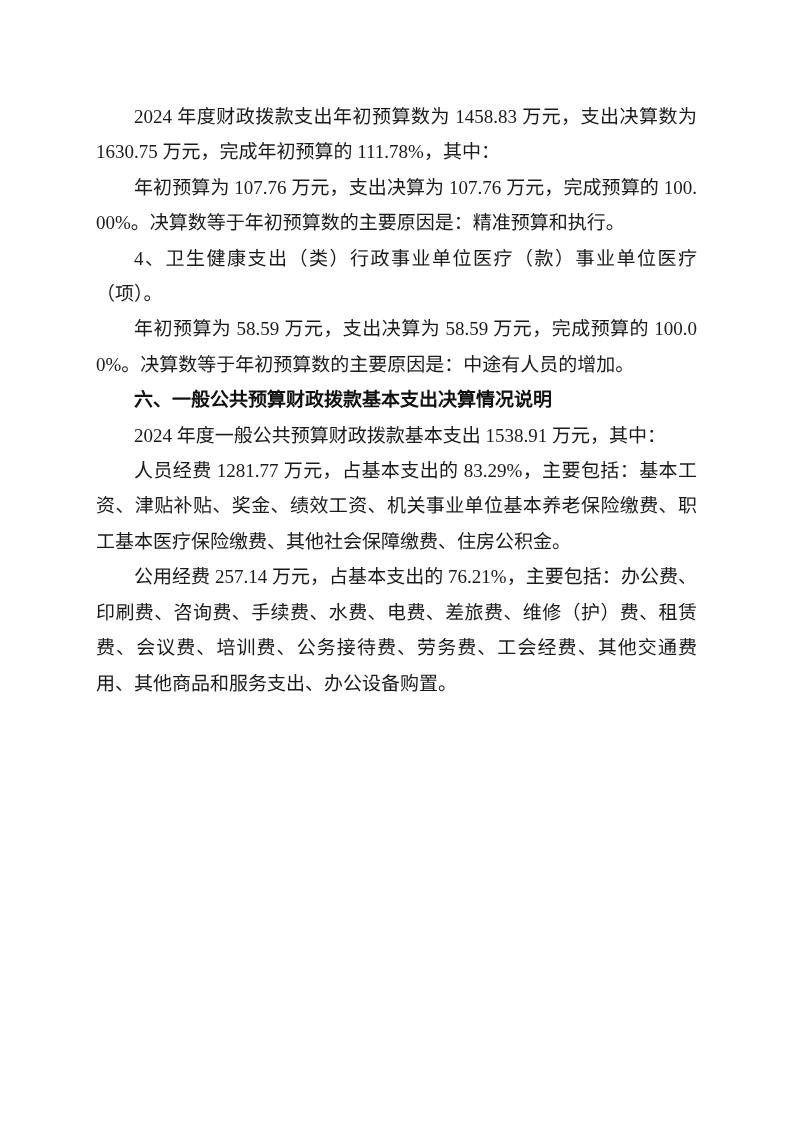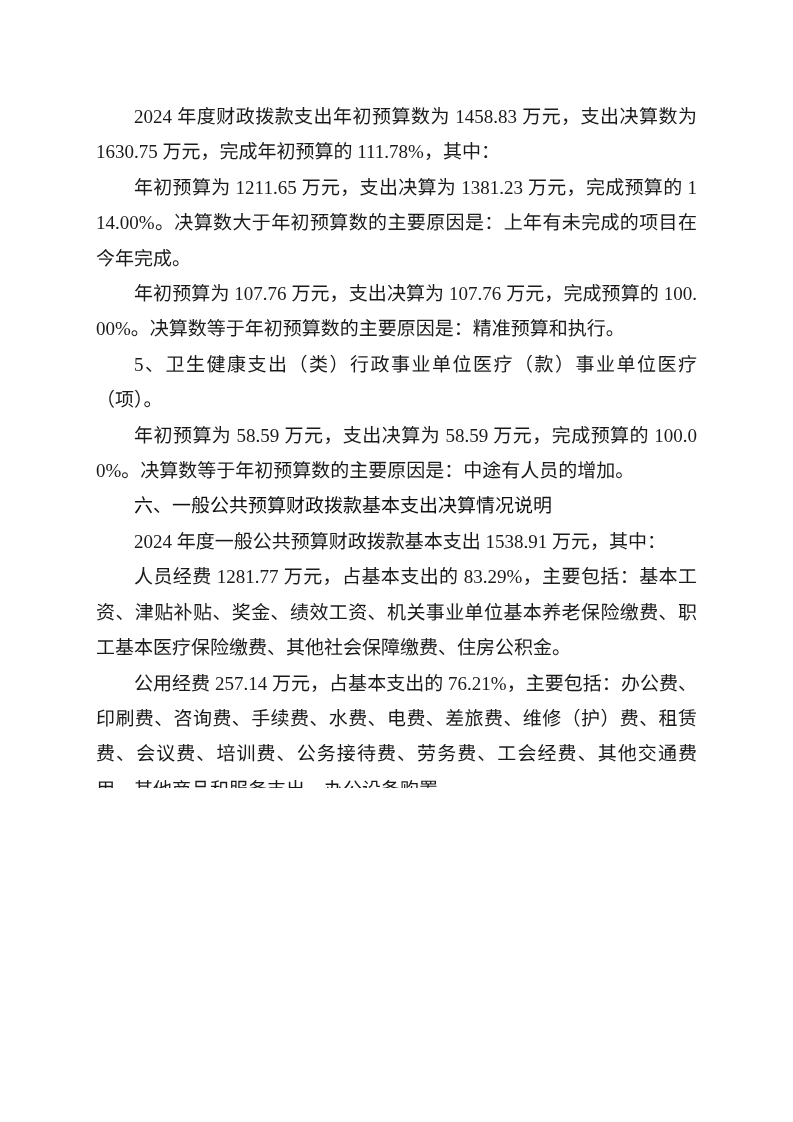--- a/index.html
+++ b/index.html
@@ -27,33 +27,32 @@
     font-size: 19px;
     line-height: 35.4px;
     color: #1a1a1a;
     text-align: justify;
     text-justify: inter-ideograph;
     text-indent: 2em;
     word-break: break-all;
   }
   .para.heading {
     font-family: "Liberation Sans", "DejaVu Sans", sans-serif;
-    font-weight: 400;
+    font-weight: 700;
     color: #111111;
     text-align: left;
   }
 </style>
 </head>
 <body>
 
 <div class="page">
   <div class="doc-body">
     <p class="para">2024 年度财政拨款支出年初预算数为 1458.83 万元，支出决算数为 1630.75 万元，完成年初预算的 111.78%，其中：</p>
-    <p class="para">年初预算为 1211.65 万元，支出决算为 1381.23 万元，完成预算的 114.00%。决算数大于年初预算数的主要原因是：上年有未完成的项目在今年完成。</p>
     <p class="para">年初预算为 107.76 万元，支出决算为 107.76 万元，完成预算的 100.00%。决算数等于年初预算数的主要原因是：精准预算和执行。</p>
-    <p class="para">5、卫生健康支出（类）行政事业单位医疗（款）事业单位医疗（项）。</p>
+    <p class="para">4、卫生健康支出（类）行政事业单位医疗（款）事业单位医疗（项）。</p>
     <p class="para">年初预算为 58.59 万元，支出决算为 58.59 万元，完成预算的 100.00%。决算数等于年初预算数的主要原因是：中途有人员的增加。</p>
     <p class="para heading">六、一般公共预算财政拨款基本支出决算情况说明</p>
     <p class="para">2024 年度一般公共预算财政拨款基本支出 1538.91 万元，其中：</p>
     <p class="para">人员经费 1281.77 万元，占基本支出的 83.29%，主要包括：基本工资、津贴补贴、奖金、绩效工资、机关事业单位基本养老保险缴费、职工基本医疗保险缴费、其他社会保障缴费、住房公积金。</p>
     <p class="para">公用经费 257.14 万元，占基本支出的 76.21%，主要包括：办公费、印刷费、咨询费、手续费、水费、电费、差旅费、维修（护）费、租赁费、会议费、培训费、公务接待费、劳务费、工会经费、其他交通费用、其他商品和服务支出、办公设备购置。</p>
   </div>
 </div>
 
 </body></html>

